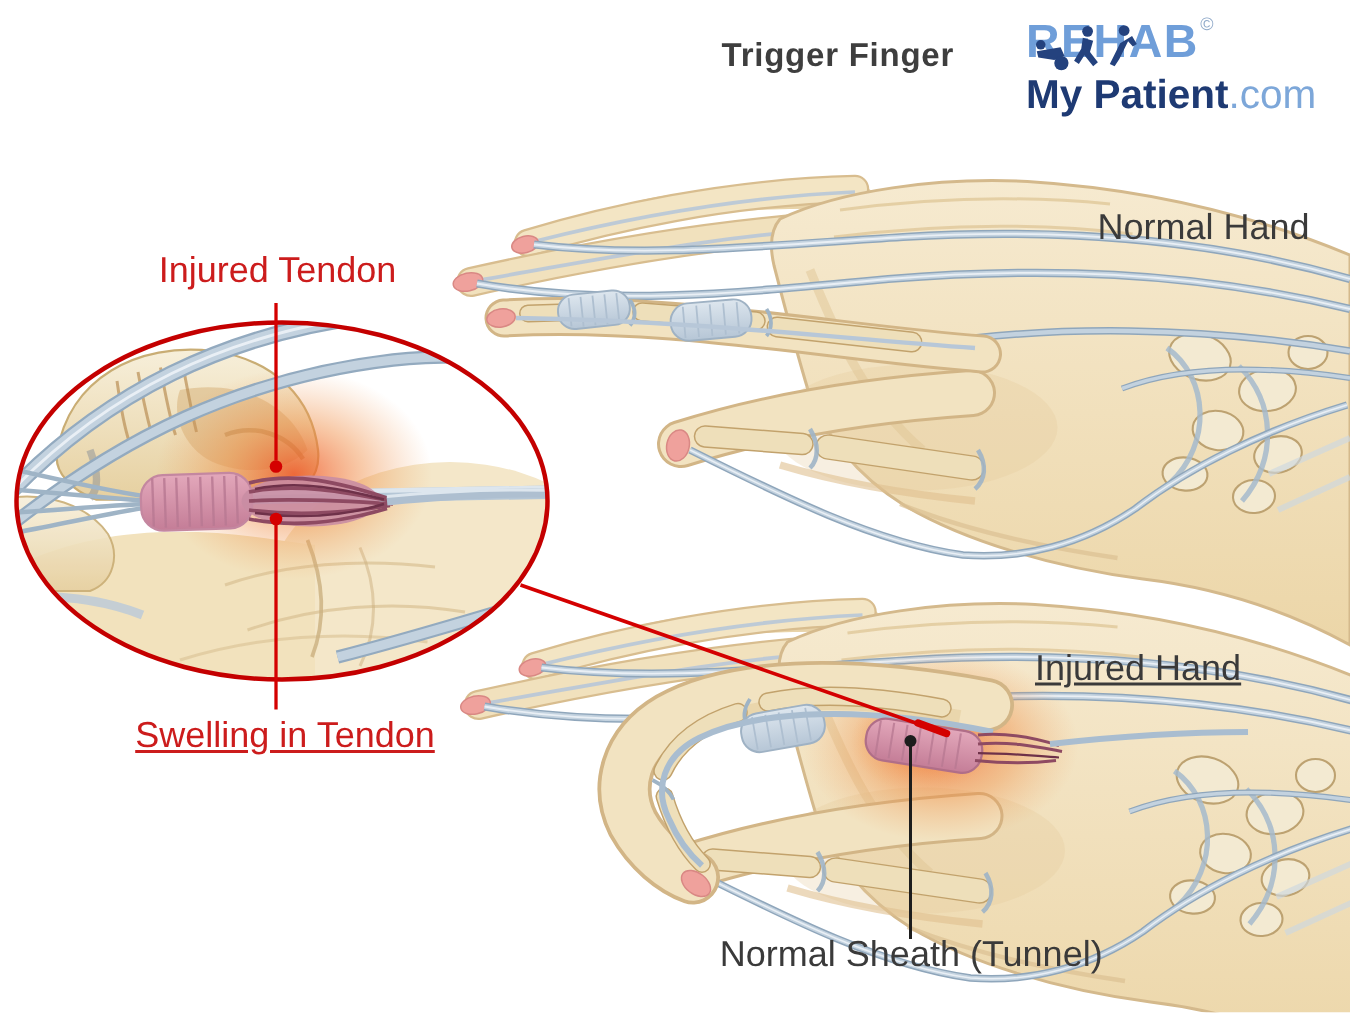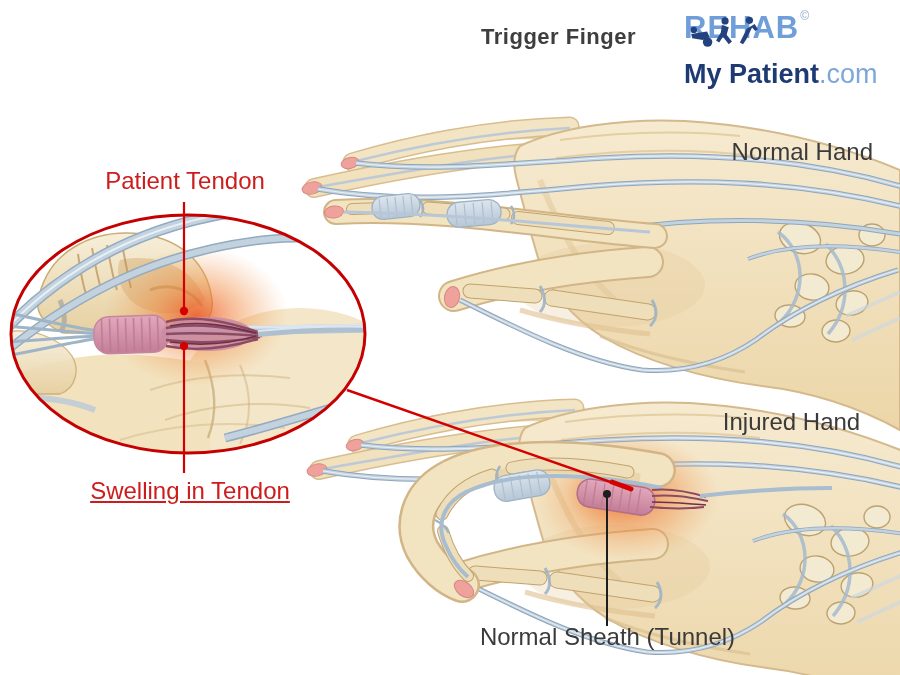--- a/index.html
+++ b/index.html
@@ -11,28 +11,28 @@
   .txt{position:absolute;pointer-events:none;white-space:nowrap;}
   .page-title{
     left:300px;top:24px;width:336px;text-align:right;
     font-size:22px;font-weight:600;letter-spacing:.5px;color:var(--title-color,#3e3e3e);
   }
   .red-label{color:var(--label-red,#cc1c1c);font-size:24px;}
   .dark-label{color:var(--text-dark,#3a3a3a);font-size:24px;}
   .lbl-injured-tendon{left:55px;top:167px;width:260px;text-align:center;}
   .lbl-swelling{left:40px;top:477px;width:300px;text-align:center;text-decoration:underline;}
   .lbl-normal-hand{left:668px;top:138px;width:205px;text-align:right;}
-  .lbl-injured-hand{left:690px;top:408px;width:203px;text-align:center;}
+  .lbl-injured-hand{left:690px;top:432px;width:203px;text-align:left;text-decoration:underline;}
   .lbl-flexor{left:455px;top:623px;width:305px;text-align:center;}
   .logo{position:absolute;left:684px;top:12px;width:212px;line-height:1;}
   .logo-row1{display:flex;align-items:flex-start;}
   .logo-rehab{font-size:31px;font-weight:600;letter-spacing:1px;color:var(--logo-light-blue,#6f9ed9);}
   .logo-figs{width:72px;height:36px;margin-left:4px;margin-top:2px;}
   .logo-copy{font-size:12px;color:#8fa9c9;margin-left:1px;margin-top:-2px;}
-  .logo-row2{margin-top:18px;font-size:27px;font-weight:700;color:var(--logo-dark-blue,#1e3a73);}
+  .logo-row2{margin-top:7px;font-size:27px;font-weight:700;color:var(--logo-dark-blue,#1e3a73);}
   .logo-com{font-weight:400;color:var(--logo-com-blue,#7da7d9);}
 </style>
 </head>
 <body>
 
 <div class="canvas">
 
 <svg width="900" height="675" viewBox="0 0 900 675">
   <defs>
     <linearGradient id="skinG" x1="0" y1="0" x2="0" y2="1">
@@ -282,17 +282,17 @@
         <path d="M48,27 L54.5,14 L62,9.5 L65,14.5 L62.5,16 L59.5,12.8 L54,24 L51,28.5 Z"></path>
       </g>
     </svg>
     <span class="logo-copy">©</span>
   </div>
   <div class="logo-row2"><span>My Patient</span><span class="logo-com">.com</span></div>
 </div>
 
 <div class="txt dark-label lbl-normal-hand">Normal Hand</div>
 <div class="txt dark-label lbl-injured-hand">Injured Hand</div>
-<div class="txt red-label lbl-injured-tendon">Patient Tendon</div>
+<div class="txt red-label lbl-injured-tendon">Injured Tendon</div>
 <div class="txt red-label lbl-swelling">Swelling in Tendon</div>
 <div class="txt dark-label lbl-flexor">Normal Sheath (Tunnel)</div>
 
 </div>
 
 </body></html>

